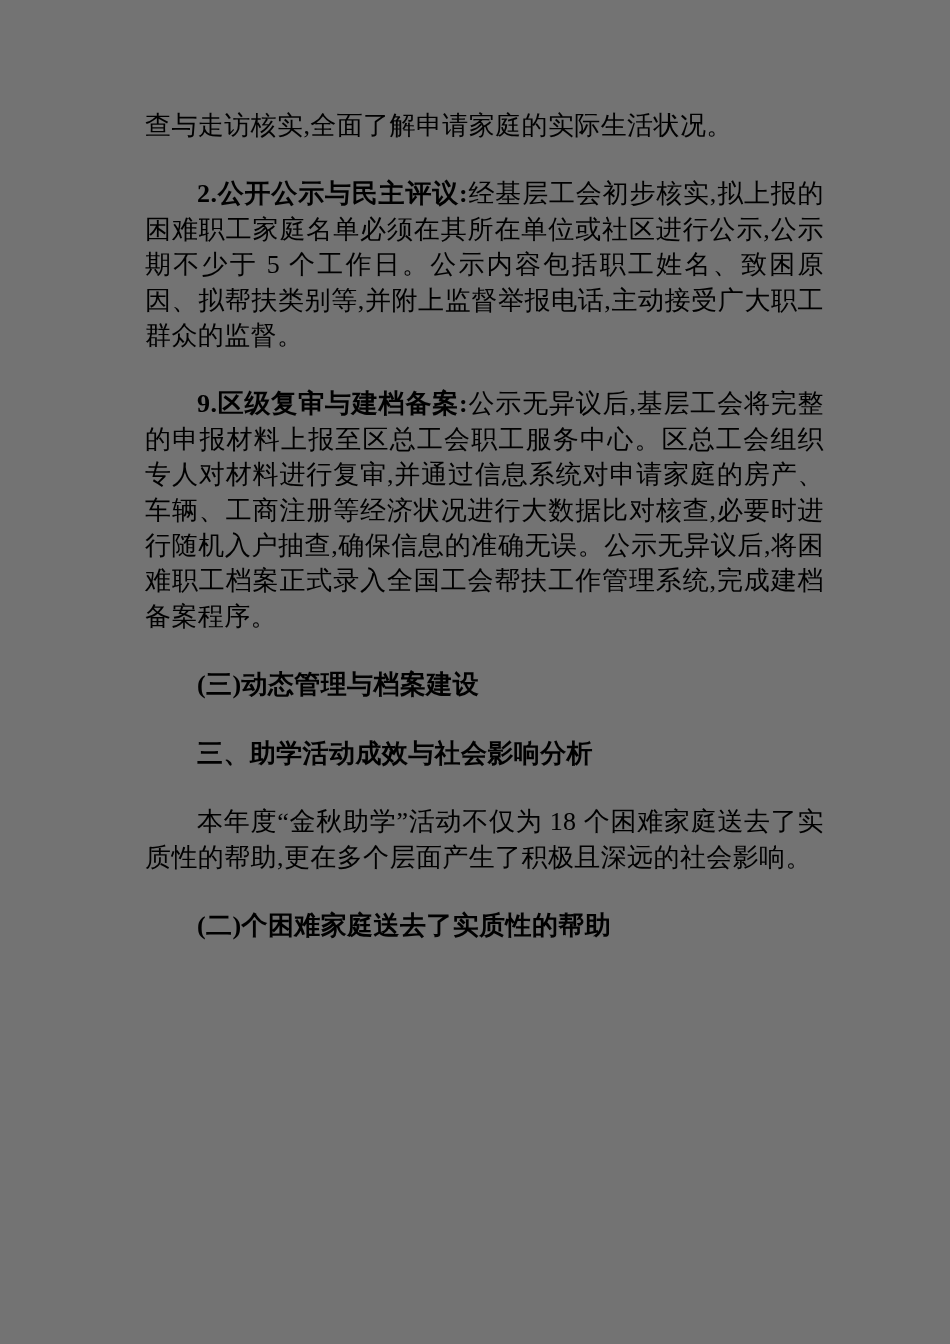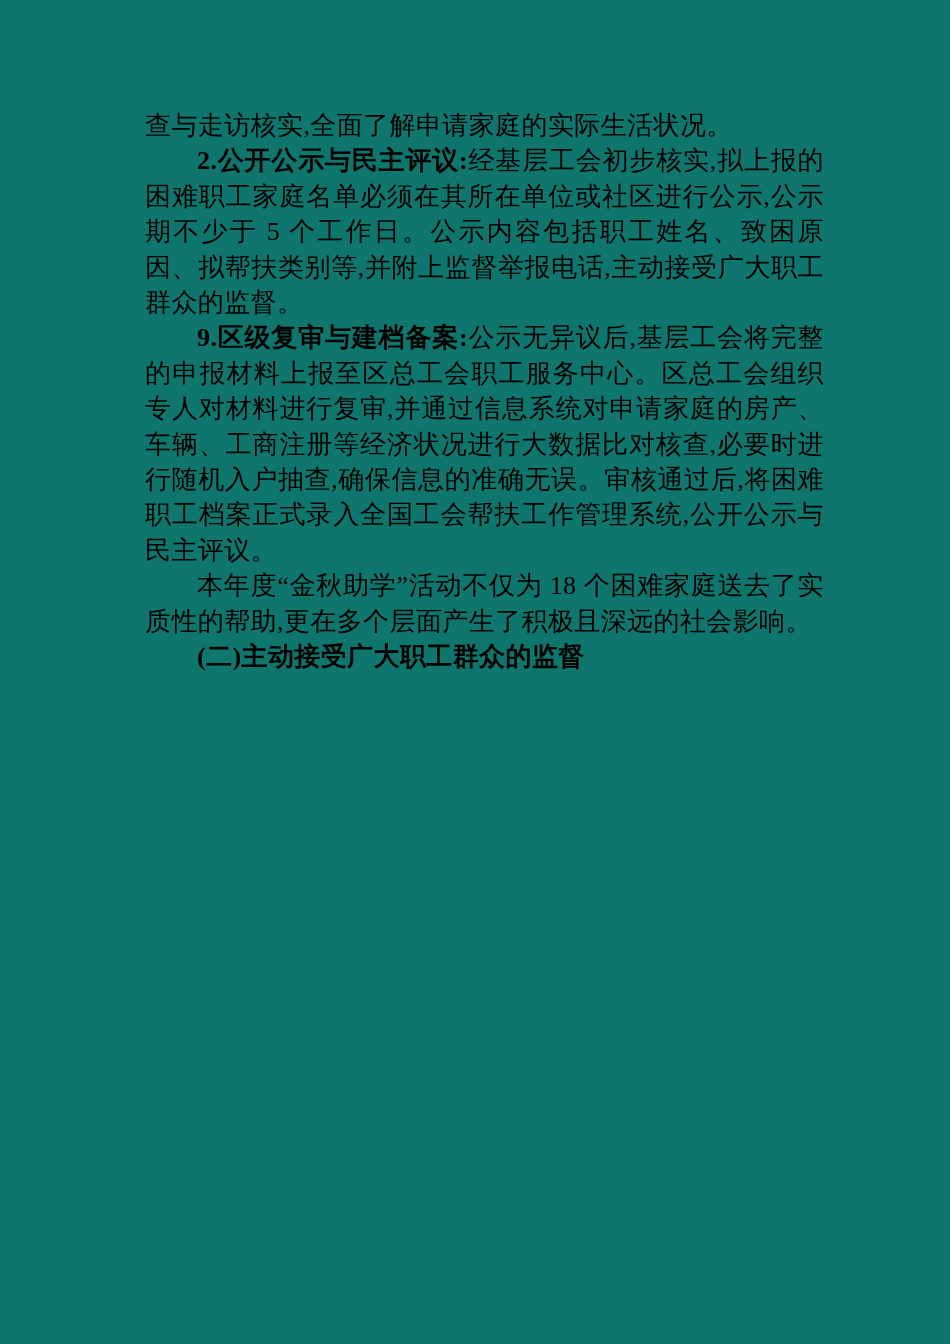--- a/index.html
+++ b/index.html
@@ -12,49 +12,52 @@
     height: 1344px;
     font-family: "Liberation Serif", "DejaVu Serif", serif;
     color: #000000;
     overflow: hidden;
   }
   .page {
     box-sizing: border-box;
     width: 950px;
     height: 1344px;
     padding: 108px 126px 40px 145px;
-    background: #0f766e;
+    background: #737373;
     overflow: hidden;
   }
   .para {
     margin: 0;
     font-size: 26px;
     line-height: 35.4px;
     text-align: justify;
     letter-spacing: 0.4px;
     word-break: break-all;
   }
   .para.indent {
     text-indent: 2em;
+    margin-top: 33px;
   }
   .run-bold {
     font-weight: 700;
   }
   .heading-hei {
     font-family: "Liberation Sans", "DejaVu Sans", sans-serif;
     font-weight: 700;
   }
   .heading-kai {
     font-weight: 700;
   }
 </style>
 </head>
 <body>
 
 <div class="page">
   <div id="doc-content">
       <p class="para"><span class="run">查与走访核实,全面了解申请家庭的实际生活状况。</span></p>
       <p class="para indent"><span class="run-bold">2.公开公示与民主评议:</span><span class="run">经基层工会初步核实,拟上报的困难职工家庭名单必须在其所在单位或社区进行公示,公示期不少于 5 个工作日。公示内容包括职工姓名、致困原因、拟帮扶类别等,并附上监督举报电话,主动接受广大职工群众的监督。</span></p>
-      <p class="para indent"><span class="run-bold">9.区级复审与建档备案:</span><span class="run">公示无异议后,基层工会将完整的申报材料上报至区总工会职工服务中心。区总工会组织专人对材料进行复审,并通过信息系统对申请家庭的房产、车辆、工商注册等经济状况进行大数据比对核查,必要时进行随机入户抽查,确保信息的准确无误。审核通过后,将困难职工档案正式录入全国工会帮扶工作管理系统,公开公示与民主评议。</span></p>
+      <p class="para indent"><span class="run-bold">9.区级复审与建档备案:</span><span class="run">公示无异议后,基层工会将完整的申报材料上报至区总工会职工服务中心。区总工会组织专人对材料进行复审,并通过信息系统对申请家庭的房产、车辆、工商注册等经济状况进行大数据比对核查,必要时进行随机入户抽查,确保信息的准确无误。公示无异议后,将困难职工档案正式录入全国工会帮扶工作管理系统,完成建档备案程序。</span></p>
+      <p class="para indent heading-kai"><span class="run-bold">(三)动态管理与档案建设</span></p>
+      <p class="para indent heading-hei"><span class="run-bold">三、助学活动成效与社会影响分析</span></p>
       <p class="para indent"><span class="run">本年度“金秋助学”活动不仅为 18 个困难家庭送去了实质性的帮助,更在多个层面产生了积极且深远的社会影响。</span></p>
-      <p class="para indent heading-kai"><span class="run-bold">(二)主动接受广大职工群众的监督</span></p>
+      <p class="para indent heading-kai"><span class="run-bold">(二)个困难家庭送去了实质性的帮助</span></p>
     </div>
 </div>
 
 </body></html>

